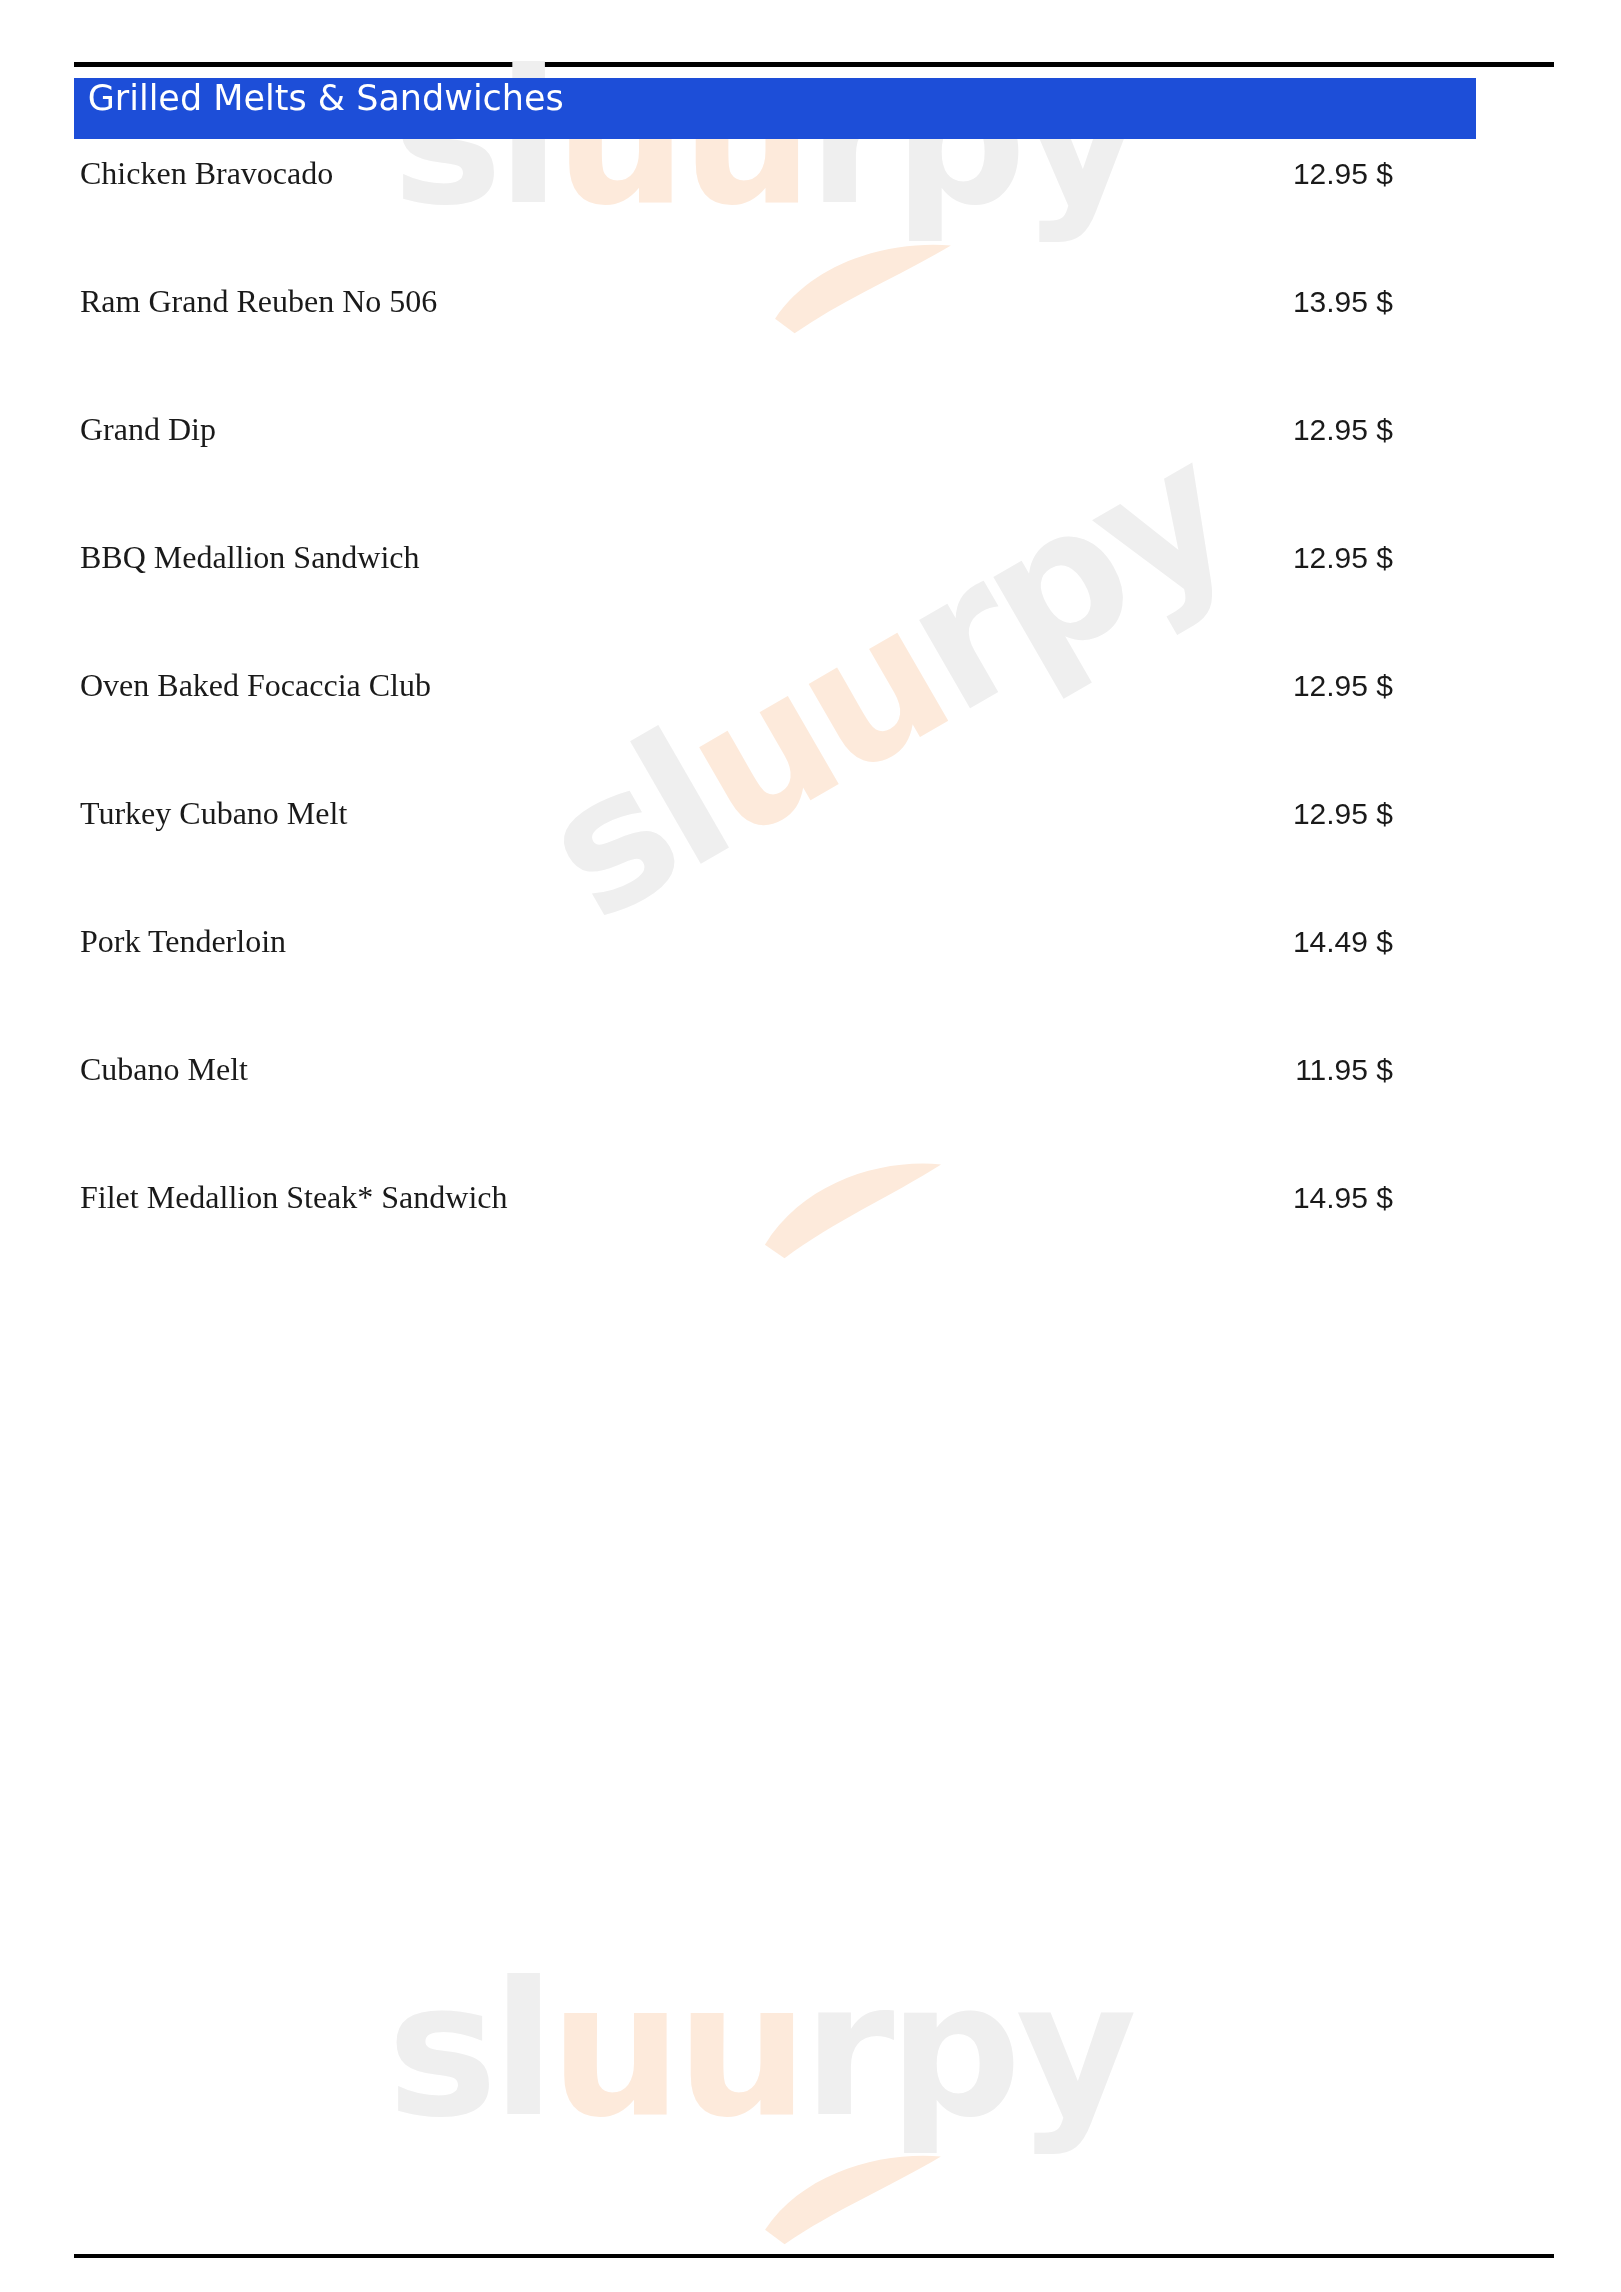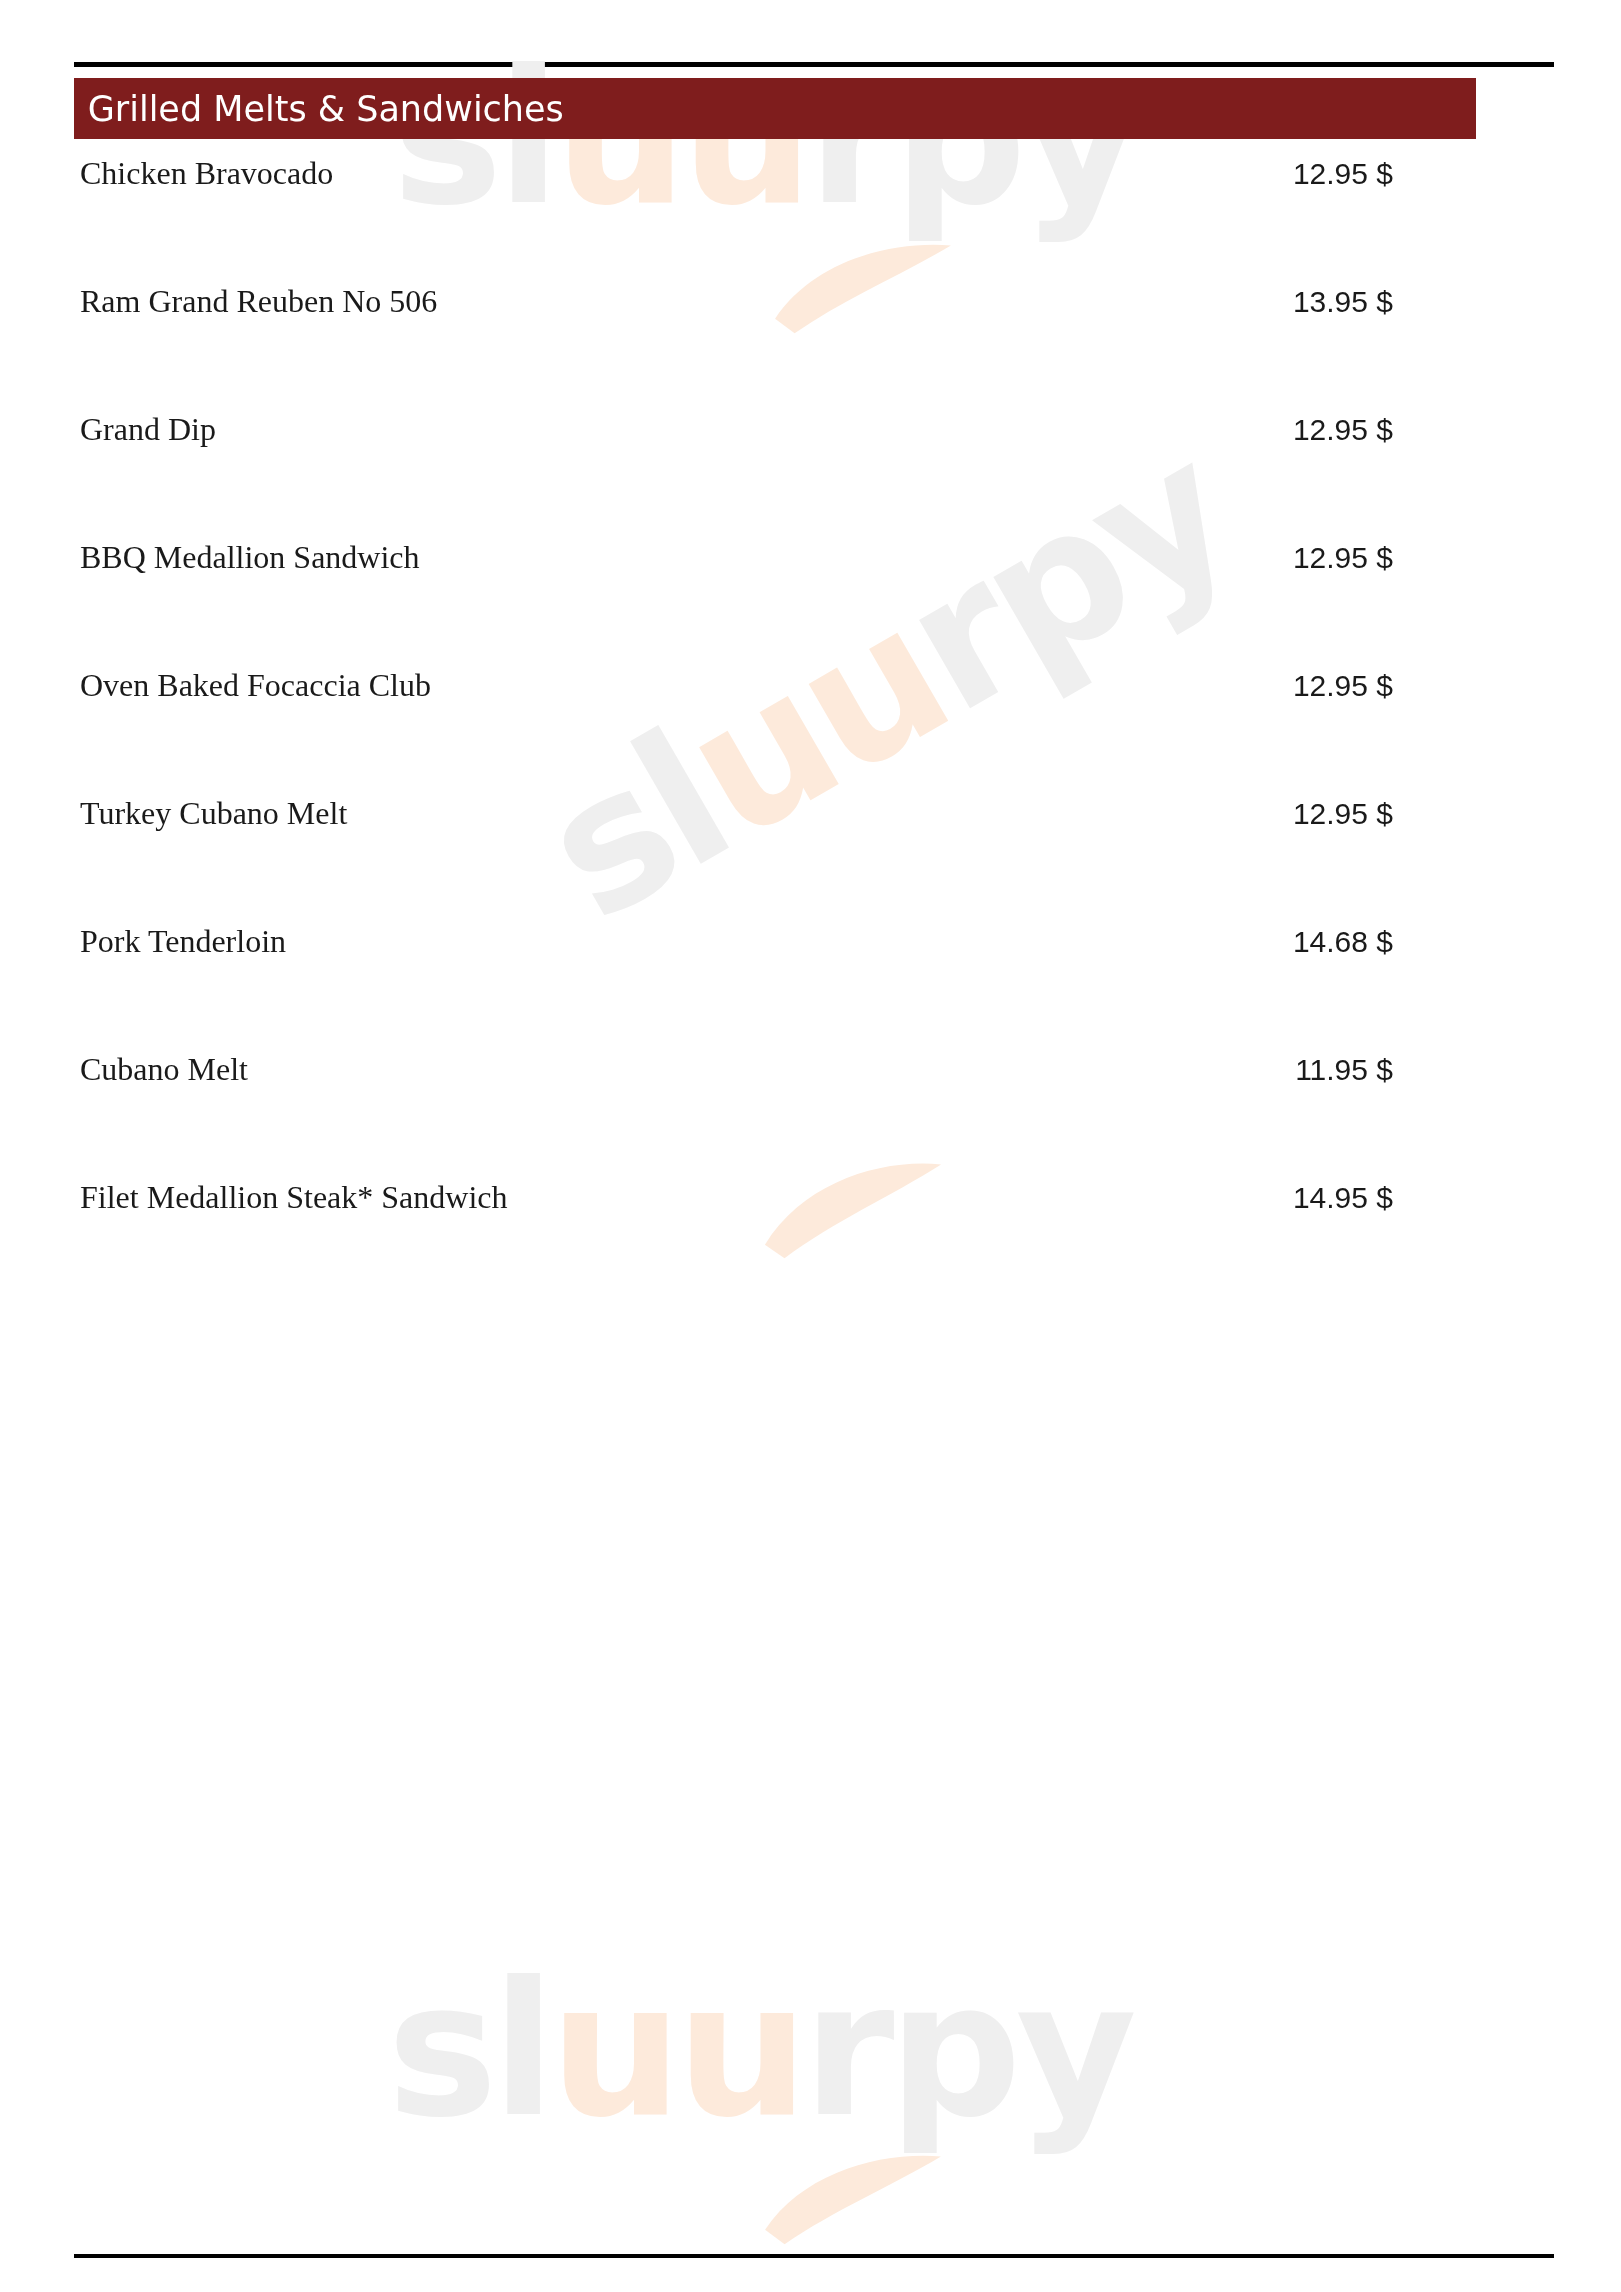--- a/index.html
+++ b/index.html
@@ -75,23 +75,23 @@
     user-select: none;
   }
 
   
   .section-header {
     position: absolute;
     left: 74px;
     top: 78px;
     width: 1402px;
     height: 61px;
-    background: #7f1d1d;
+    background: #1d4ed8;
     display: flex;
-    align-items: center;
+    align-items: flex-start;
   }
   .section-header-title {
     color: #ffffff;
     font-family: "DejaVu Sans", sans-serif;
     font-size: 35px;
     font-weight: 400;
     padding-left: 13.7px;
     letter-spacing: 0px;
   }
 
@@ -166,21 +166,21 @@
     <div class="item-row">
       <span class="item-name">Oven Baked Focaccia Club</span>
       <span class="item-price">12.95 $</span>
     </div>
     <div class="item-row">
       <span class="item-name">Turkey Cubano Melt</span>
       <span class="item-price">12.95 $</span>
     </div>
     <div class="item-row">
       <span class="item-name">Pork Tenderloin</span>
-      <span class="item-price">14.68 $</span>
+      <span class="item-price">14.49 $</span>
     </div>
     <div class="item-row">
       <span class="item-name">Cubano Melt</span>
       <span class="item-price">11.95 $</span>
     </div>
     <div class="item-row">
       <span class="item-name">Filet Medallion Steak* Sandwich</span>
       <span class="item-price">14.95 $</span>
     </div>
   </div>

